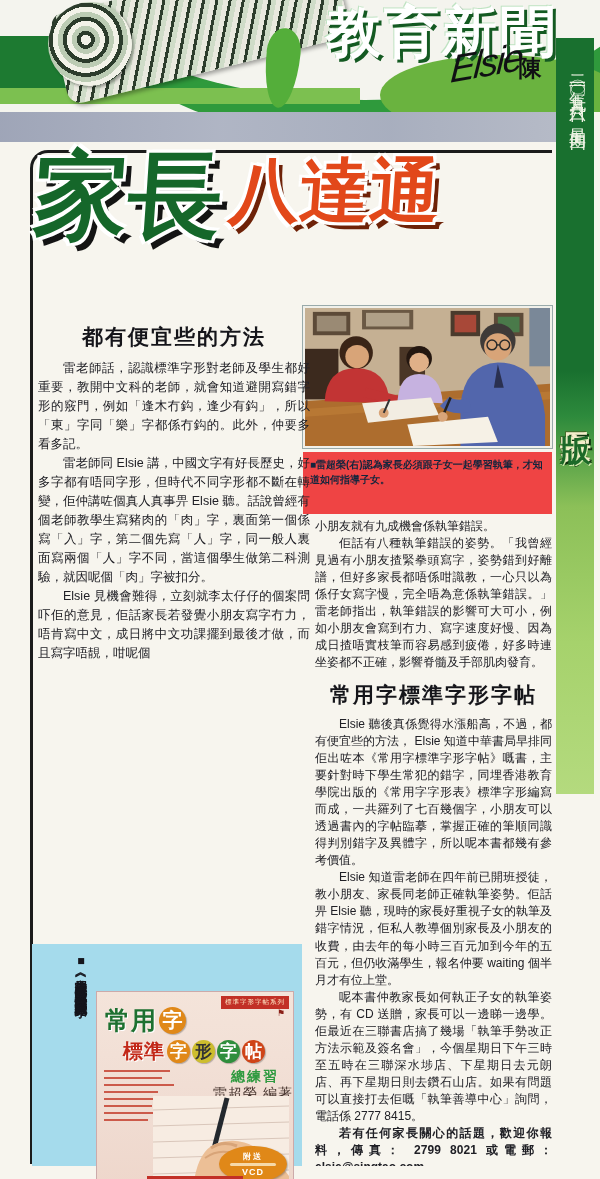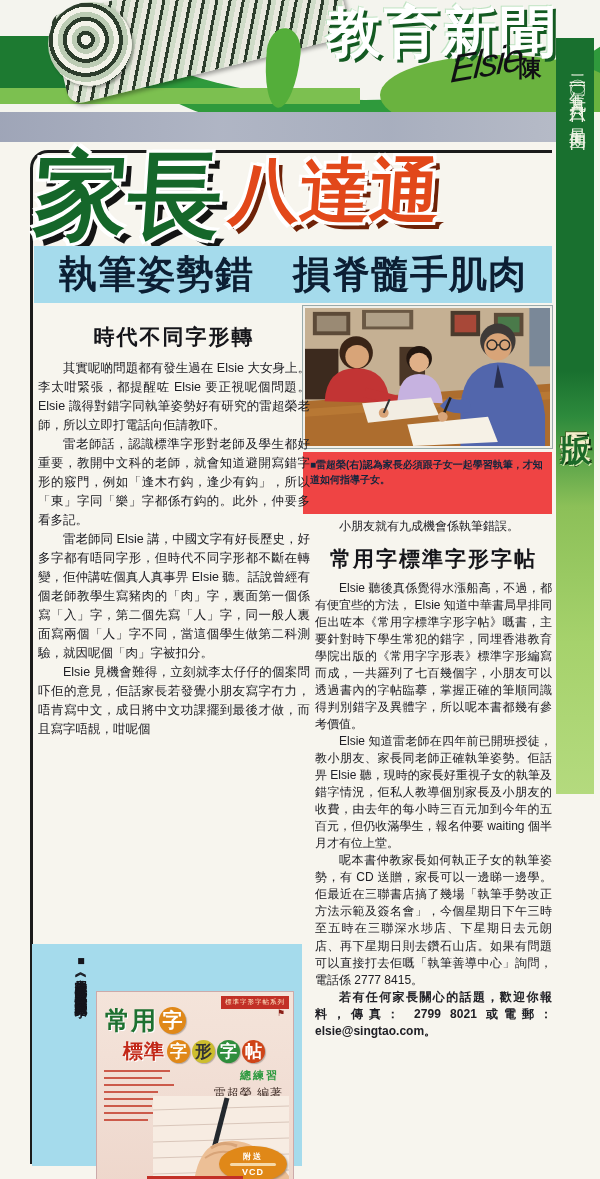--- a/index.html
+++ b/index.html
@@ -70,21 +70,21 @@
     border:2px solid #f0f0ea; box-shadow:0 0 0 1px #9aa; }
   .photo svg { display:block; width:100%; height:100%; }
   .photo-caption { position:absolute; left:303px; top:452px; width:249px; height:62px; background:#ef4444;
     font-size:10px; font-weight:700; color:#13253d; line-height:1.5; padding:5px 7px; }
 
   
   .col { position:absolute; font-size:12.5px; line-height:1.52; text-align:justify; color:#202026; overflow:hidden; }
   .col-left  { left:38px;  top:312px; width:272px; height:634px; }
   .col-right { left:315px; top:518px; width:237px; height:648px; font-size:12px; line-height:1.42; }
   .col p { text-indent:2em; margin:0; }
-  .col p.no-indent { text-indent:0;margin-left:24px; }
+  .col p.no-indent { text-indent:0; }
   .col p.bold { font-weight:700; }
   .col h2 { font-size:21px; font-weight:900; text-align:center; color:#15151a; margin:9px 0 6px; letter-spacing:2px; }
 
   
   .book-panel { position:absolute; left:32px; top:944px; width:270px; height:222px; background:#a5dbec; }
   .book-caption { position:absolute; left:4px; top:10px; width:58px; height:202px;
     writing-mode:vertical-rl; text-orientation:upright; font-size:12.5px; font-weight:700;
     color:#15151c; line-height:26px; letter-spacing:1px; }
   .book-cover { position:absolute; left:64px; top:6px; width:198px; height:208px;
     background:linear-gradient(#f4e4da,#f0dcd2 60%,#eed6ca); border:1px solid #caa; overflow:hidden;margin-top:41px; }
@@ -95,22 +95,22 @@
   .bk-title1 .t-green { font-size:25px; font-weight:900; color:#1d7030; letter-spacing:1px;
     text-shadow:1px 1px 0 #fff; }
   .circle-char { display:inline-block; border-radius:50%; text-align:center; font-weight:900; color:#fff;
     box-shadow:1px 1px 1px rgba(0,0,0,.25); }
   .bk-title1 .circle-char { width:27px; height:27px; font-size:20px; line-height:27px; background:#e08818; margin-left:2px; }
   .bk-title2 { position:absolute; left:26px; top:46px; display:flex; align-items:center; }
   .bk-title2 .t-red { font-size:20px; font-weight:900; color:#c22818; letter-spacing:1px; text-shadow:1px 1px 0 #fff; }
   .bk-title2 .circle-char { width:23px; height:23px; font-size:17px; line-height:23px; margin-left:2px; }
   .c0 { background:#e08818; } .c1 { background:#cdbd2e; color:#333 !important; }
   .c2 { background:#2f8e3c; } .c3 { background:#cf4418; }
-  .bk-sub { position:absolute; right:14px; top:76px; font-size:11px; font-weight:900; color:#2f9a40; letter-spacing:2px; }
-  .bk-author { position:absolute; right:10px; top:93px; font-size:12px; color:#42302a; letter-spacing:1px; }
+  .bk-sub { position:absolute; right:14px; top:76px; font-size:14px; font-weight:900; color:#2f9a40; letter-spacing:2px; }
+  .bk-author { position:absolute; right:0; top:93px; font-size:14px; color:#42302a; letter-spacing:1px; }
   .bk-bullets { position:absolute; left:7px; top:78px; }
   .bk-bullets i { display:block; height:2px; background:#cc5a4a; margin-bottom:5px; }
   .bk-hand { position:absolute; left:56px; top:104px; width:136px; height:92px; }
   .vcd-badge { position:absolute; right:6px; bottom:16px; width:68px; height:36px; background:#e08818;
     border-radius:50%; text-align:center; color:#fff; box-shadow:1px 1px 2px rgba(0,0,0,.3); }
   .vcd-badge .v1 { font-size:8px; font-weight:900; margin-top:5px; letter-spacing:2px; }
   .vcd-badge .vline { width:46px; height:3px; background:#f6d9a8; margin:1px auto; border-radius:2px; }
   .vcd-badge .v2 { font-size:9px; font-weight:900; letter-spacing:1px; }
   .bk-publisher { position:absolute; left:50%; bottom:3px; transform:translateX(-50%);
     background:#c23026; color:#ffe; font-size:12px; padding:1px 20px; letter-spacing:2px; white-space:nowrap; }
@@ -145,21 +145,20 @@
   <div class="article-frame"></div>
 
   <div class="masthead">
     <div class="mh-green">家長</div>
     <div class="mh-red">八達通</div>
   </div>
   <div class="signature">
     <span class="sig-elsie">Elsie</span><span class="sig-chen">陳</span>
   </div>
 
-  <div class="headline">執筆姿勢錯　損脊髓手肌肉</div>
 
   <div class="photo">
     <svg viewBox="0 0 249 142" preserveAspectRatio="none">
       <rect x="0" y="0" width="249" height="142" fill="#c5b093"></rect>
       <rect x="8" y="4" width="38" height="24" fill="#5c4a38"></rect>
         <rect x="12" y="8" width="30" height="16" fill="#9a8a74"></rect>
       <rect x="58" y="2" width="52" height="20" fill="#6a5844"></rect>
         <rect x="62" y="5" width="44" height="14" fill="#b0a088"></rect>
       <rect x="148" y="3" width="30" height="26" fill="#4a3a2c"></rect>
         <rect x="152" y="7" width="22" height="18" fill="#a84838"></rect>
@@ -189,29 +188,29 @@
       <polygon points="104,120 186,112 196,138 110,142" fill="#f6f1e6"></polygon>
       <line x1="148" y1="92" x2="138" y2="116" stroke="#222" stroke-width="2.5"></line>
       <circle cx="140" cy="112" r="5" fill="#d8a478"></circle>
       <circle cx="80" cy="108" r="5" fill="#d8a478"></circle>
       <line x1="86" y1="94" x2="80" y2="108" stroke="#333" stroke-width="2"></line>
     </svg>
   </div>
   <div class="photo-caption">■雷超榮(右)認為家長必須跟子女一起學習執筆，才知道如何指導子女。</div>
 
   <div class="col col-left">
-    <h2>時代不同字形轉</h2>
-    <p>其實呢啲問題都有發生過在 Elsie 大女身上。李太咁緊張，都提醒咗 Elsie 要正視呢個問題。 Elsie 識得對錯字同執筆姿勢好有研究的雷超榮老師，所以立即打電話向佢請教吓。</p>
+    <h2>都有便宜些的方法</h2>
     <p>雷老師話，認識標準字形對老師及學生都好重要，教開中文科的老師，就會知道避開寫錯字形的竅門，例如「逢木冇鈎，逢少有鈎」，所以「東」字同「樂」字都係冇鈎的。此外，仲要多看多記。</p>
     <p>雷老師同 Elsie 講，中國文字有好長歷史，好多字都有唔同字形，但時代不同字形都不斷在轉變，佢仲講咗個真人真事畀 Elsie 聽。話說曾經有個老師教學生寫豬肉的「肉」字，裏面第一個係寫「入」字，第二個先寫「人」字，同一般人裏面寫兩個「人」字不同，當這個學生做第二科測驗，就因呢個「肉」字被扣分。</p>
     <p>Elsie 見機會難得，立刻就李太仔仔的個案問吓佢的意見，佢話家長若發覺小朋友寫字冇力，唔肯寫中文，成日將中文功課擺到最後才做，而且寫字唔靚，咁呢個</p>
   </div>
 
   <div class="col col-right">
     <p class="no-indent">小朋友就有九成機會係執筆錯誤。</p>
+    <p>佢話有八種執筆錯誤的姿勢。「我曾經見過有小朋友揸緊拳頭寫字，姿勢錯到好離譜，但好多家長都唔係咁識教，一心只以為係仔女寫字慢，完全唔為意係執筆錯誤。」雷老師指出，執筆錯誤的影響可大可小，例如小朋友會寫到冇力、寫字速度好慢、因為成日揸唔實枝筆而容易感到疲倦，好多時連坐姿都不正確，影響脊髓及手部肌肉發育。</p>
     <h2>常用字標準字形字帖</h2>
     <p>Elsie 聽後真係覺得水漲船高，不過，都有便宜些的方法， Elsie 知道中華書局早排同佢出咗本《常用字標準字形字帖》嘅書，主要針對時下學生常犯的錯字，同埋香港教育學院出版的《常用字字形表》標準字形編寫而成，一共羅列了七百幾個字，小朋友可以透過書內的字帖臨摹，掌握正確的筆順同識得判別錯字及異體字，所以呢本書都幾有參考價值。</p>
     <p>Elsie 知道雷老師在四年前已開班授徒，教小朋友、家長同老師正確執筆姿勢。佢話畀 Elsie 聽，現時的家長好重視子女的執筆及錯字情況，佢私人教導個別家長及小朋友的收費，由去年的每小時三百元加到今年的五百元，但仍收滿學生，報名仲要 waiting 個半月才有位上堂。</p>
     <p>呢本書仲教家長如何執正子女的執筆姿勢，有 CD 送贈，家長可以一邊睇一邊學。佢最近在三聯書店搞了幾場「執筆手勢改正方法示範及簽名會」，今個星期日下午三時至五時在三聯深水埗店、下星期日去元朗店、再下星期日則去鑽石山店。如果有問題可以直接打去佢嘅「執筆善導中心」詢問，電話係 2777 8415。</p>
     <p class="bold">若有任何家長關心的話題，歡迎你報料，傳真： 2799 8021 或電郵： elsie@singtao.com。</p>
   </div>
 
   <div class="book-panel">
     <div class="book-caption">■《常用字標準字形字帖》教導家長與子女執筆姿勢及認識錯字。</div>
     <div class="book-cover">

